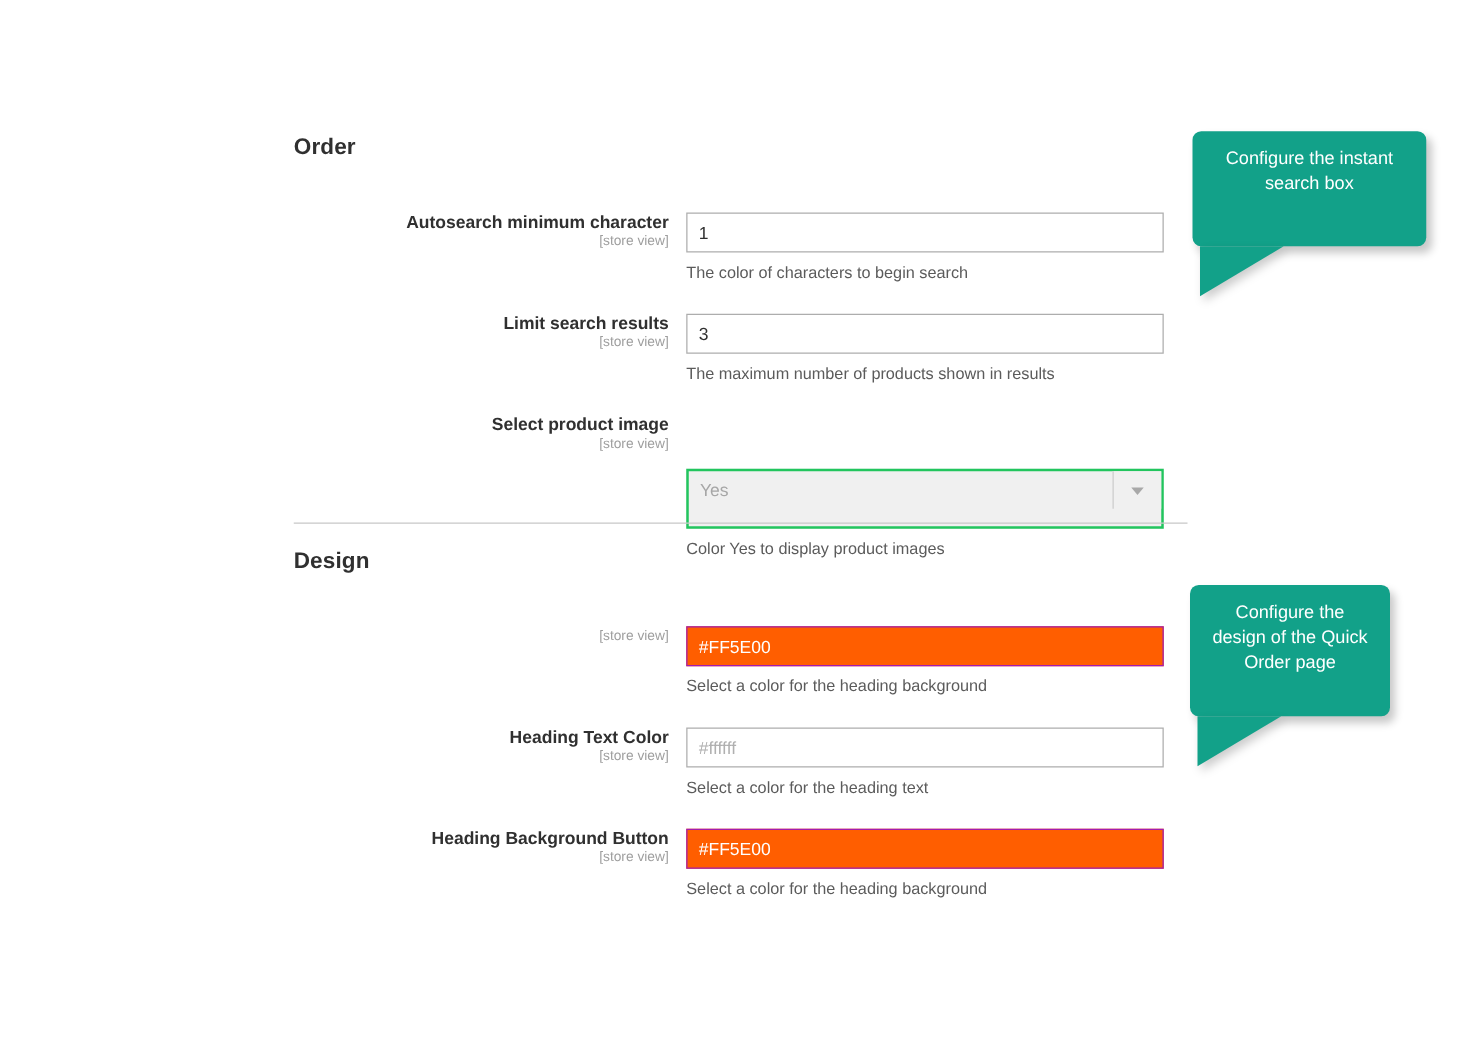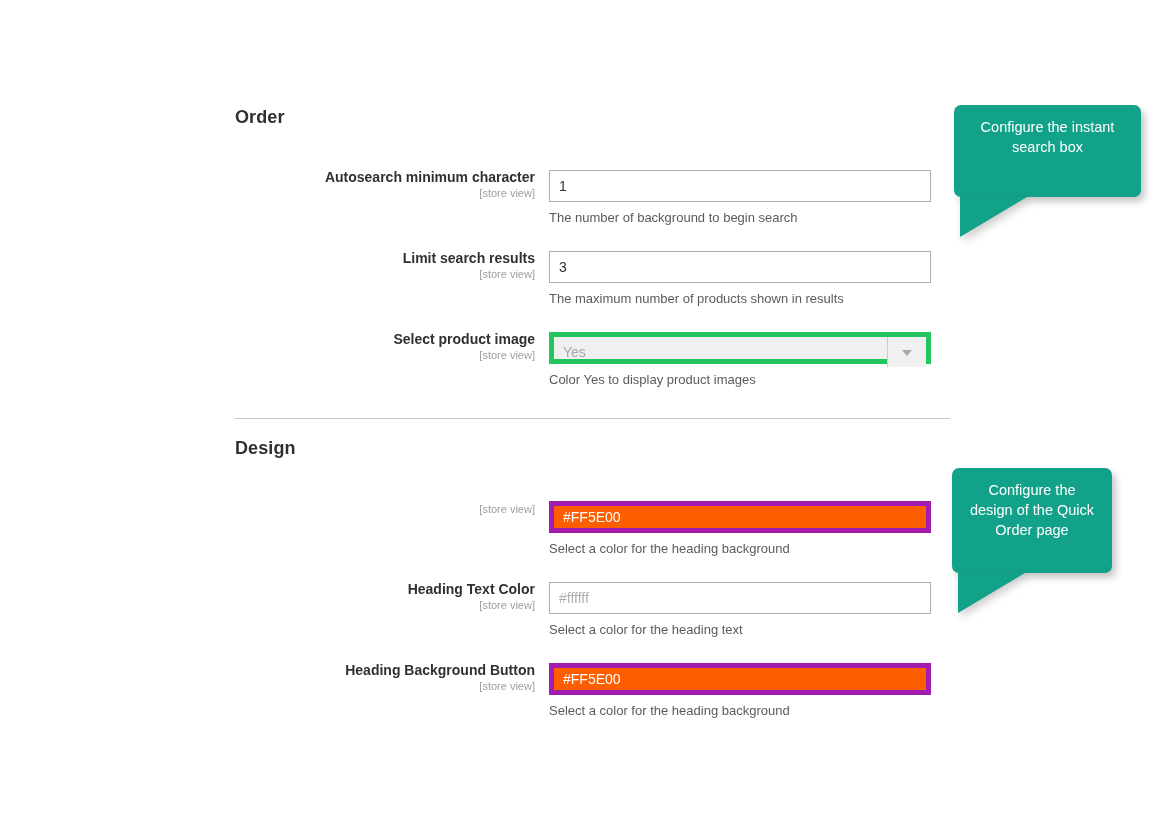--- a/index.html
+++ b/index.html
@@ -92,34 +92,35 @@
     color: #303030;
     padding: 0 9px;
     line-height: 30px;
     outline: none;
     display: block;
     border-radius: 0;
   }
   .text-input::placeholder { color: #b0b0b0; opacity: 1; }
 
   .color-input {
-    border: 5px solid #a21caf;
+    border: 1px solid #a21caf;
     background: #ff5e00;
     color: #ffffff;
     font-weight: 400;
   }
   .color-input.tall { height: 32px; }
 
   .select-wrap {
     position: relative;
     width: 382px;
-    height: 32px;
+    height: 48px;
     box-sizing: border-box;
-    border: 5px solid #22c55e;
+    border: 2px solid #22c55e;
     background: #f0f0f0;
+    margin-top: 43px;
   }
   .select-wrap .sel-value {
     position: absolute;
     left: 9px;
     top: 0;
     line-height: 30px;
     font-size: 14px;
     color: #a6a6a6;
   }
   .select-wrap .sel-button {
@@ -188,21 +189,21 @@
 
   <div class="section-title" id="sec-search-title">Order</div>
 
   <div class="field" style="top:170px;">
     <div class="label-col">
       <span class="label-main">Autosearch minimum character</span>
       <span class="label-scope">[store view]</span>
     </div>
     <div class="control-col">
       <input class="text-input" type="text" value="1" style="">
-      <div class="hint">The number of background to begin search</div>
+      <div class="hint">The color of characters to begin search</div>
     </div>
   </div>
 
   <div class="field" style="top:251px;">
     <div class="label-col">
       <span class="label-main">Limit search results</span>
       <span class="label-scope">[store view]</span>
     </div>
     <div class="control-col">
       <input class="text-input" type="text" value="3" style="">

